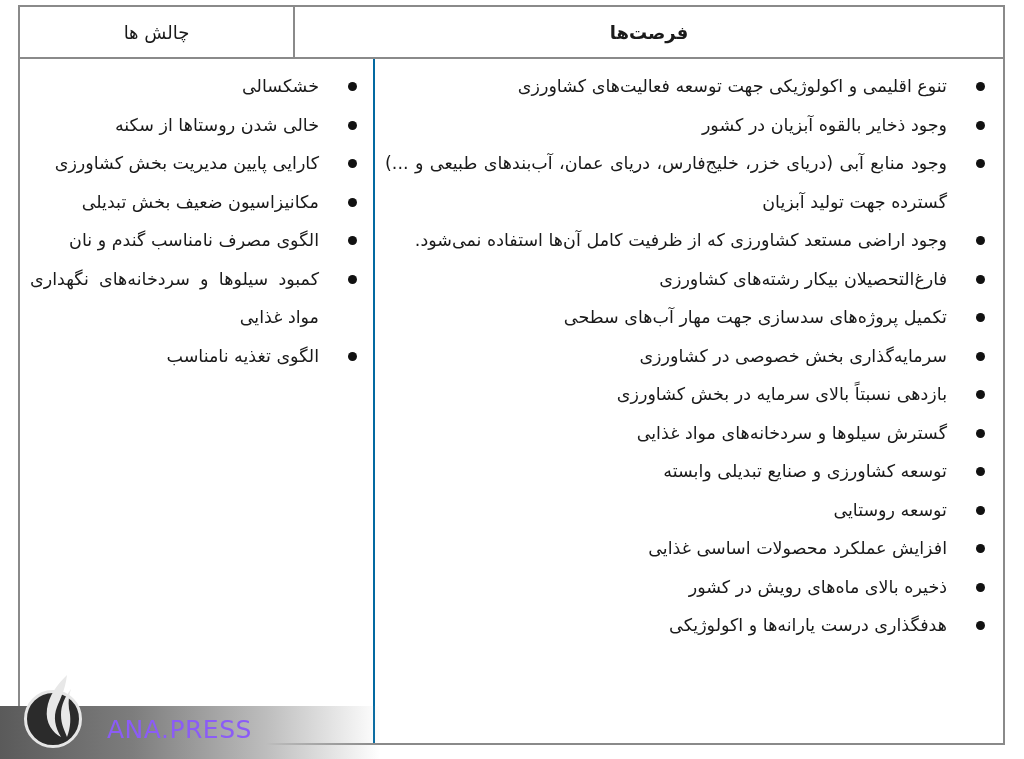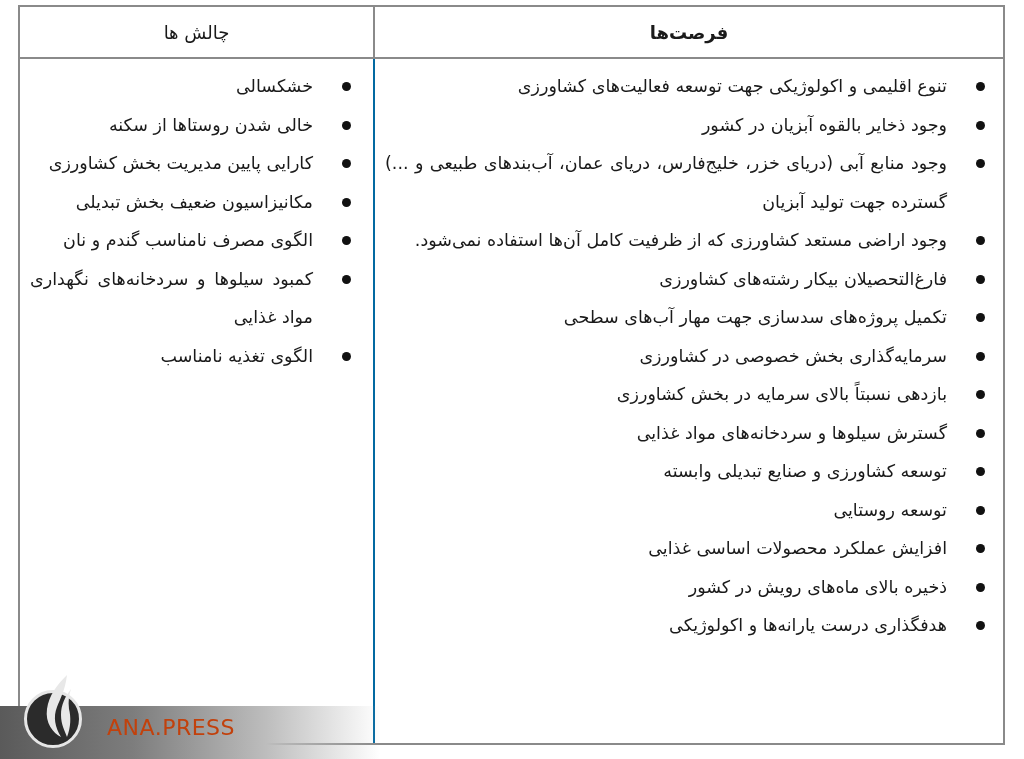--- a/index.html
+++ b/index.html
@@ -30,21 +30,21 @@
       top: 0;
       left: 0;
       right: 0;
       height: 52px;
       border-bottom: 2px solid #8a8a8a;
       box-sizing: border-box;
       display: flex;
       flex-direction: row;
     }
     .col-opportunities-head {
-      width: 630px;
+      width: 710px;
       border-left: 2px solid #8a8a8a;
       box-sizing: border-box;
       display: flex;
       align-items: center;
       justify-content: center;
       font-weight: bold;
       font-size: 18px;
     }
     .col-challenges-head {
       flex: 1;
@@ -64,21 +64,21 @@
       flex-direction: row;
     }
     .col-opportunities {
       width: 630px;
       border-left: 2px solid #0369a1;
       box-sizing: border-box;
       padding: 8px 14px 0 10px;
     }
     .col-challenges {
       flex: 1;
-      padding: 8px 18px 0 10px;
+      padding: 8px 12px 0 10px;
       box-sizing: border-box;
     }
     ul.bullets {
       list-style: none;
       margin: 0;
       padding: 0;
     }
     ul.bullets li {
       position: relative;
       padding-right: 42px;
@@ -118,23 +118,23 @@
     .watermark-logo svg {
       position: absolute;
       left: 0;
       top: -22px;
     }
     .watermark-text {
       position: absolute;
       left: 107px;
       top: 715px;
       font-family: "DejaVu Sans", sans-serif;
-      font-size: 22px;
+      font-size: 25px;
       letter-spacing: 0.5px;
-      color: #c2410c;
+      color: #8b5cf6;
     }
   </style>
 </head>
 <body>
 
 <div class="doc-table">
   <div class="header-row">
     <div class="col-opportunities-head">فرصت‌ها</div>
     <div class="col-challenges-head">چالش ها</div>
   </div>

